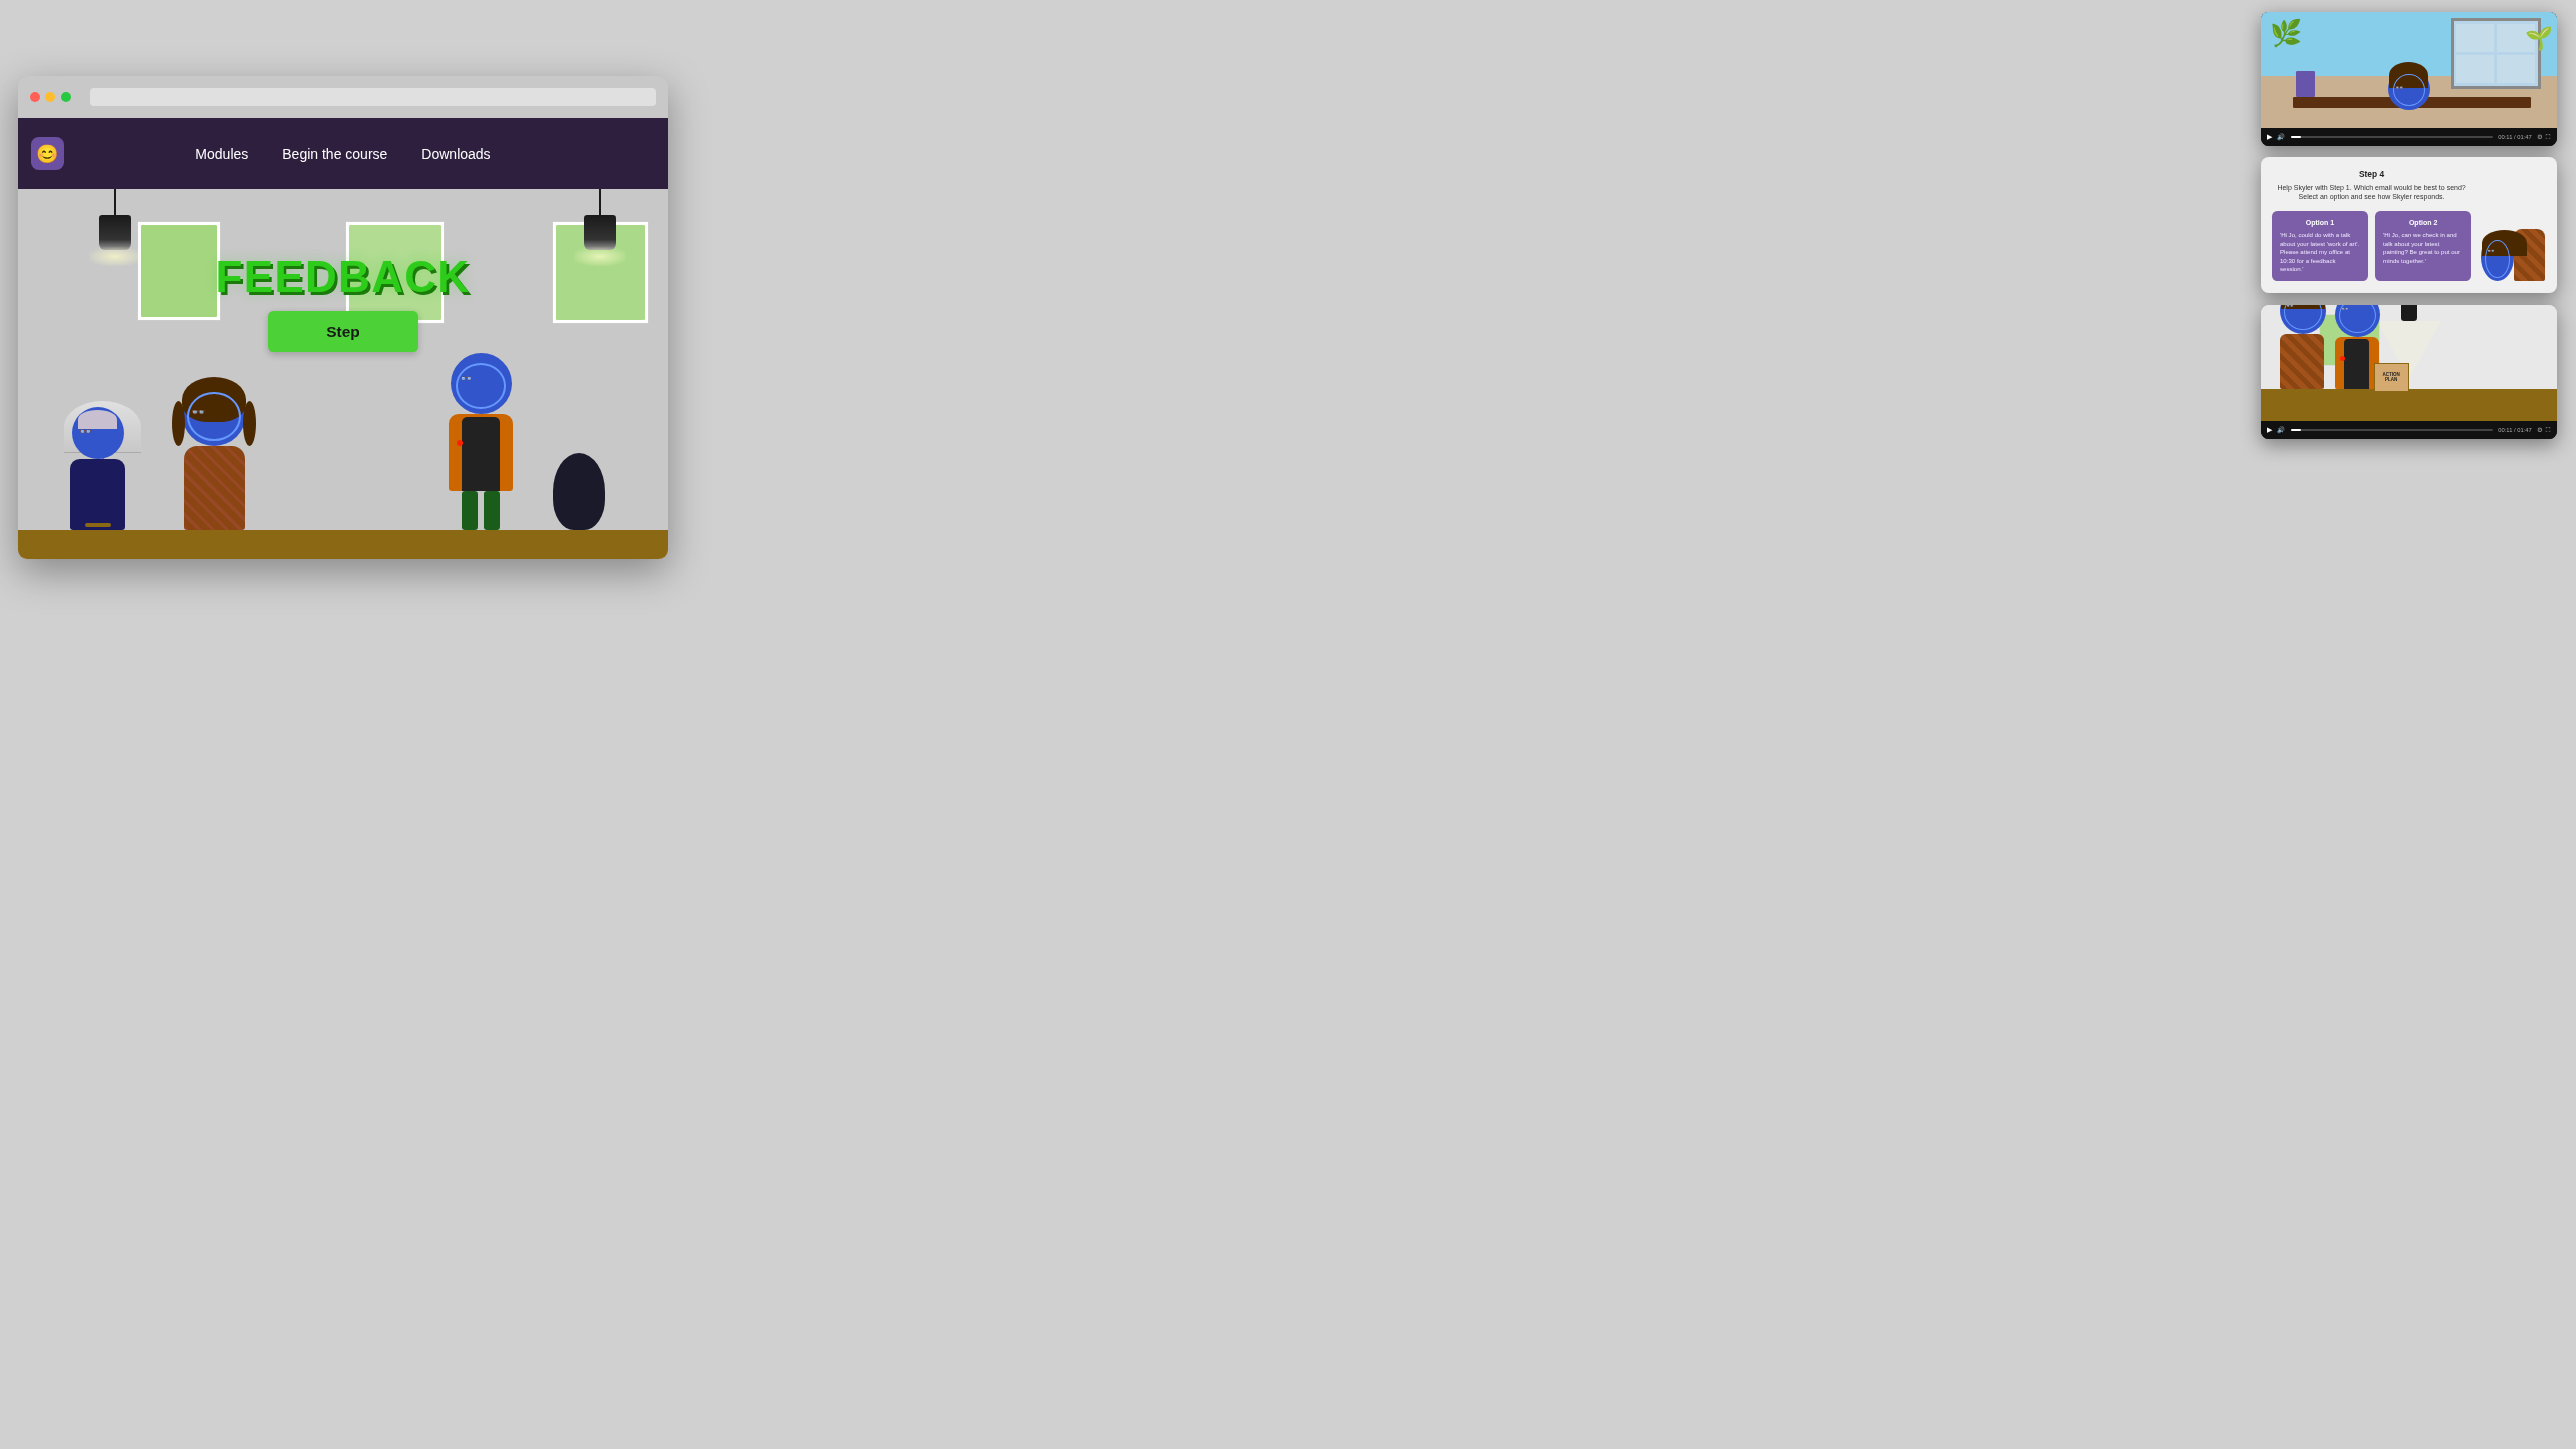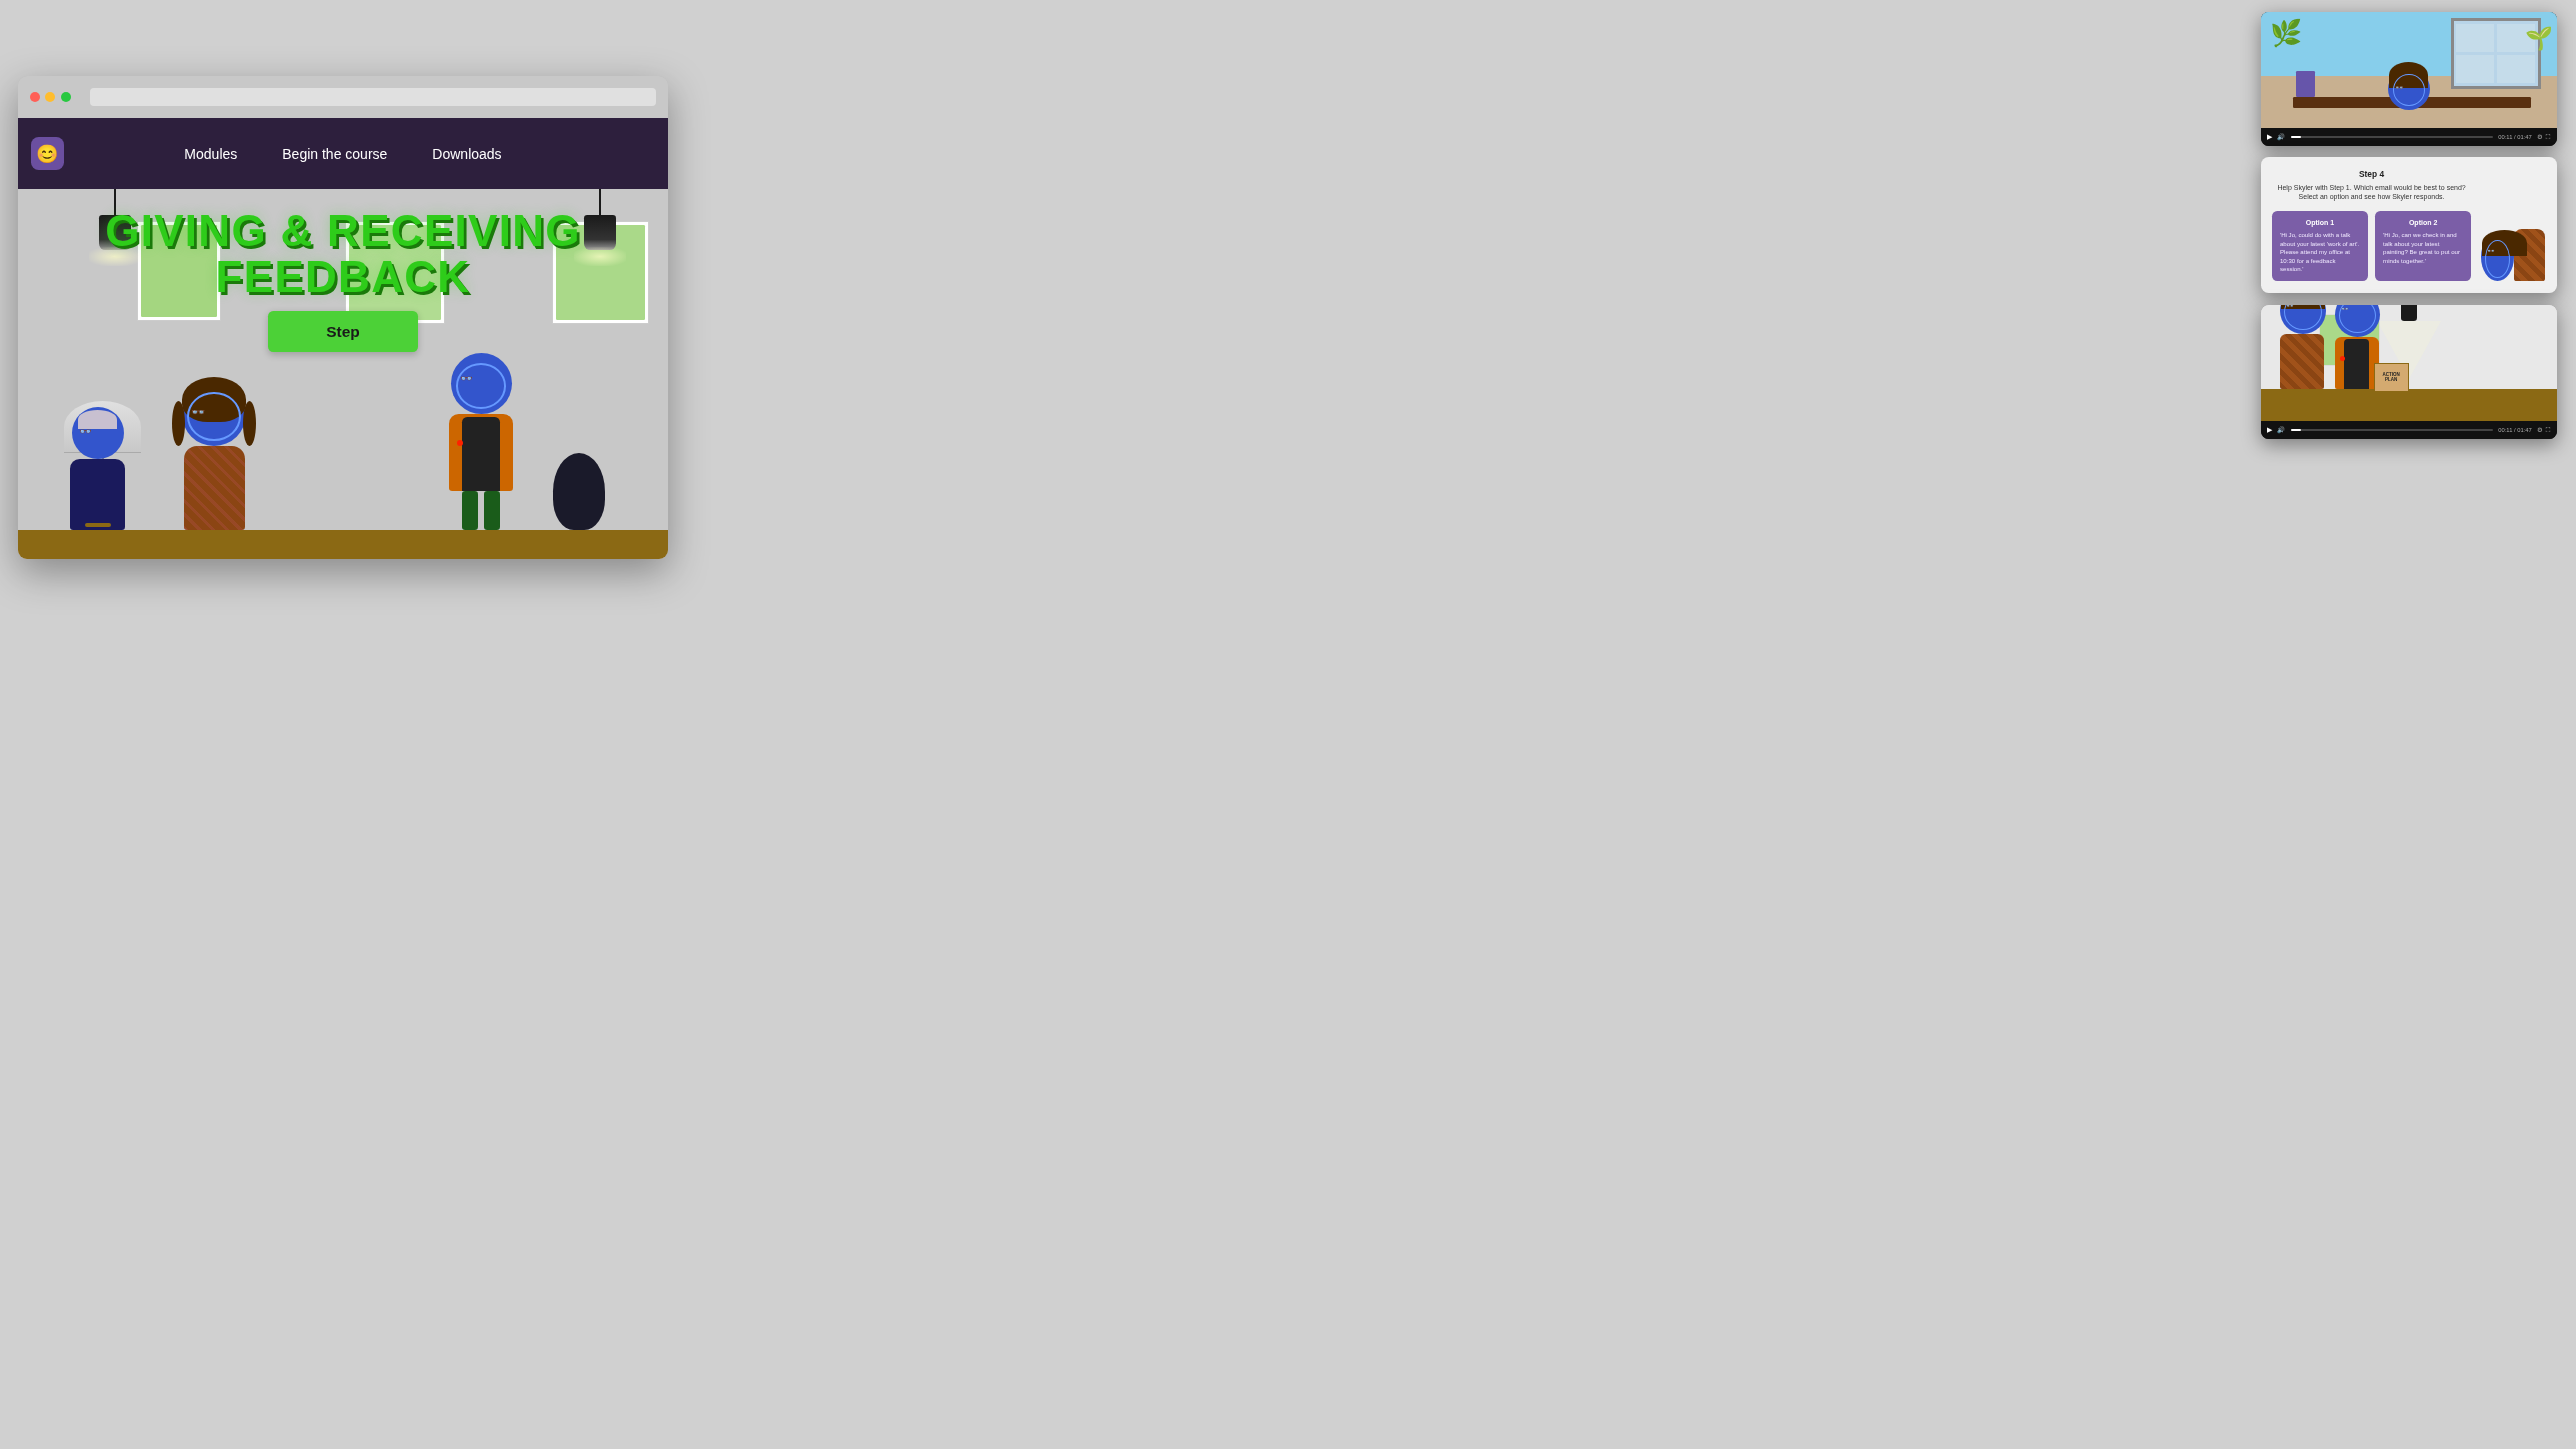--- a/index.html
+++ b/index.html
@@ -79,21 +79,21 @@
       height: 33px;
       background: #6b4fa0;
       border-radius: 7.7px;
       display: flex;
       align-items: center;
       justify-content: center;
       font-size: 16.7px;
     }
     .course-nav-links {
       display: flex;
-      gap: 45px;
+      gap: 34px;
       align-items: center;
     }
     .nav-link {
       color: white;
       font-size: 14px;
       font-weight: 500;
       cursor: pointer;
       text-decoration: none;
     }
 
@@ -403,21 +403,21 @@
         <div class="hero-lamp-glow"></div>
       </div>
       <div class="hero-lamp" style="right:42px;">
         <div class="hero-lamp-cord"></div>
         <div class="hero-lamp-head"></div>
         <div class="hero-lamp-glow"></div>
       </div>
 
       <div class="course-title-container">
         <div class="course-title">
-          <span>GIVING &amp; RECEIVING</span><br>
+          <br>
           <span>FEEDBACK</span>
         </div>
       </div>
 
       <button class="begin-btn">Step</button>
 
       <div style="position:absolute; top:32px; left:119px; width:84px; height:100px; background:white; border:1.3px solid #ccc; padding:3.2px;">
         <div style="width:100%; height:100%; background:#7dc44a; opacity:0.7; border-radius:1.3px;"></div>
       </div>
       <div style="position:absolute; top:32px; left:327px; width:100px; height:103px; background:white; border:1.3px solid #ccc; padding:3.2px;">

